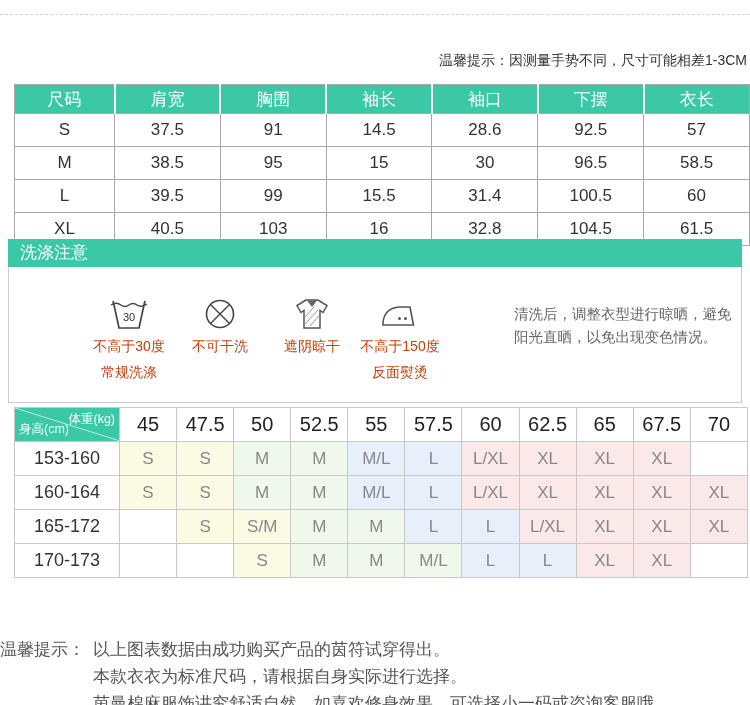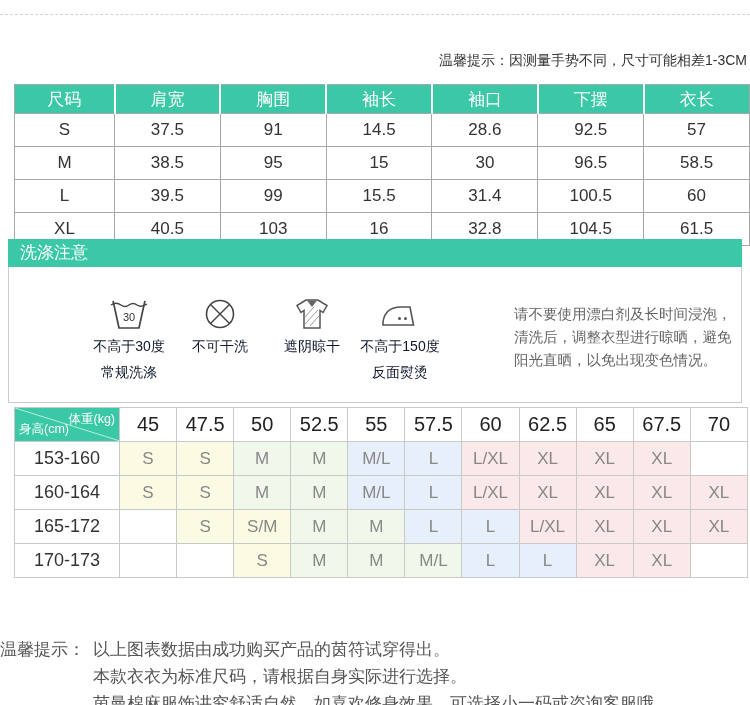--- a/index.html
+++ b/index.html
@@ -16,21 +16,21 @@
   .size-table th:last-child{border-right:none;}
   .size-table td{border:1px solid #a8a8a8;text-align:center;font-size:17px;color:#333;height:30px;background:#fff;}
   .size-table{border:1px solid #a8a8a8;}
 
   
   .wash-header{position:absolute;top:239px;left:8px;width:722px;height:36px;background:var(--teal);
     color:#fff;font-size:17px;line-height:28px;padding-left:12px;}
   .wash-box{position:absolute;top:267px;left:8px;width:732px;height:135px;border:1px solid #ccc;border-top:none;background:#fff;}
   .wash-item{position:absolute;top:30px;text-align:center;}
   .wash-item svg{display:block;margin:0 auto;}
-  .wash-label{font-size:14px;color:#0f172a;line-height:21px;margin-top:5px;white-space:nowrap;}
+  .wash-label{font-size:14px;color:#c2410c;line-height:21px;margin-top:5px;white-space:nowrap;}
   .wash-note{position:absolute;left:505px;top:36px;width:230px;font-size:14.5px;color:#666;line-height:23px;}
 
   
   .fit-table{position:absolute;top:407px;left:8px;width:734px;border:1px solid #c9c9c9;}
   .fit-table th,.fit-table td{border:1px solid #c9c9c9;height:31px;text-align:center;background:#fff;}
   .fit-table thead th{font-size:20px;color:#222;font-weight:normal;}
   .corner-cell{background:var(--teal) !important;position:relative;overflow:hidden;}
   .corner-cell .diag{position:absolute;left:0;top:0;}
   .corner-top{position:absolute;top:3px;right:4px;color:#fff;font-size:12.5px;font-weight:normal;}
   .corner-bottom{position:absolute;bottom:3px;left:4px;color:#fff;font-size:12.5px;font-weight:normal;}
@@ -151,21 +151,20 @@
       <svg width="40" height="34" viewBox="0 0 40 34">
         <path d="M3 28 L3 25 Q5 10 21 10 L30 10 L33.5 28 Z" fill="none" stroke="#555" stroke-width="1.6"></path>
         <circle cx="19.5" cy="21.5" r="1.5" fill="#555"></circle>
         <circle cx="25.5" cy="21.5" r="1.5" fill="#555"></circle>
       </svg>
       <div class="wash-label">不高于150度</div>
       <div class="wash-label">反面熨烫</div>
     </div>
 
     <div class="wash-note">
-      <div>请不要使用漂白剂及长时间浸泡，</div>
       <div>清洗后，调整衣型进行晾晒，避免</div>
       <div>阳光直晒，以免出现变色情况。</div>
     </div>
   </div>
 
   <table class="fit-table">
     <colgroup>
         <col style="width:105px">
         <col>
         <col>

